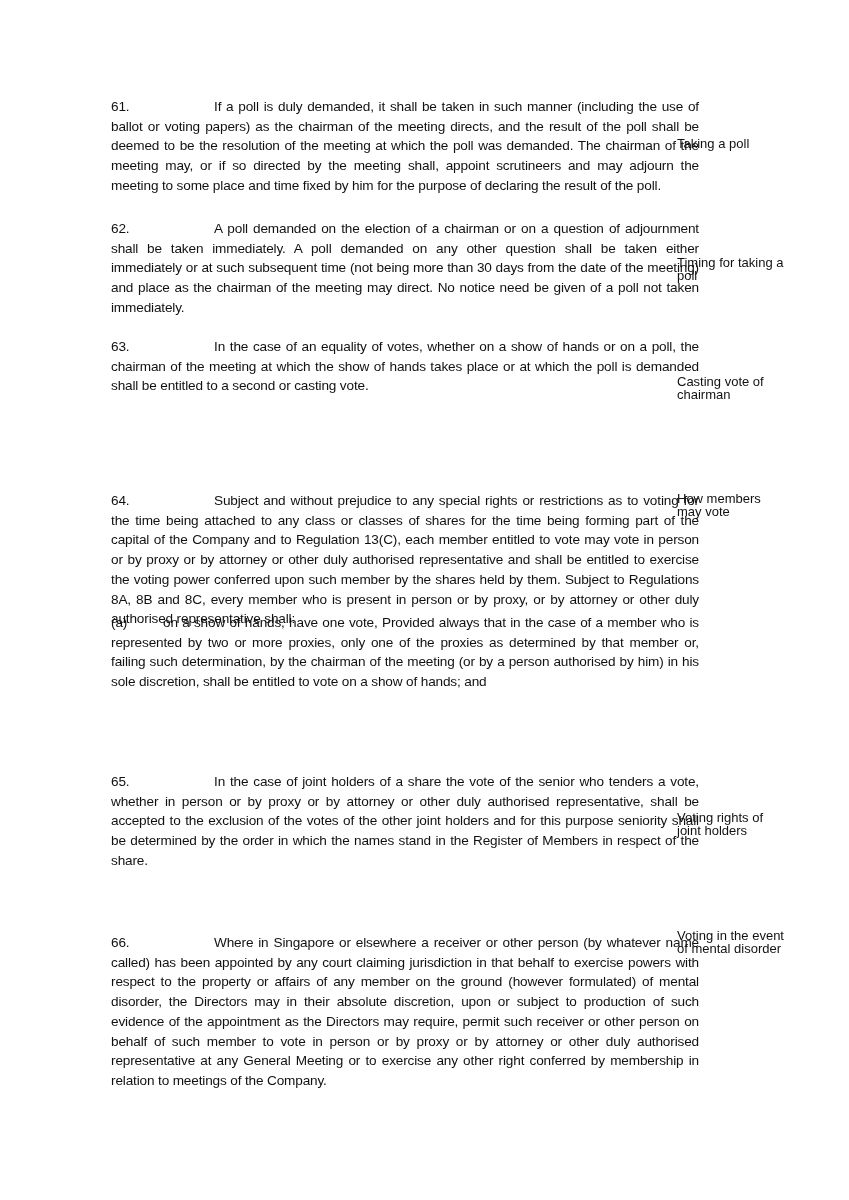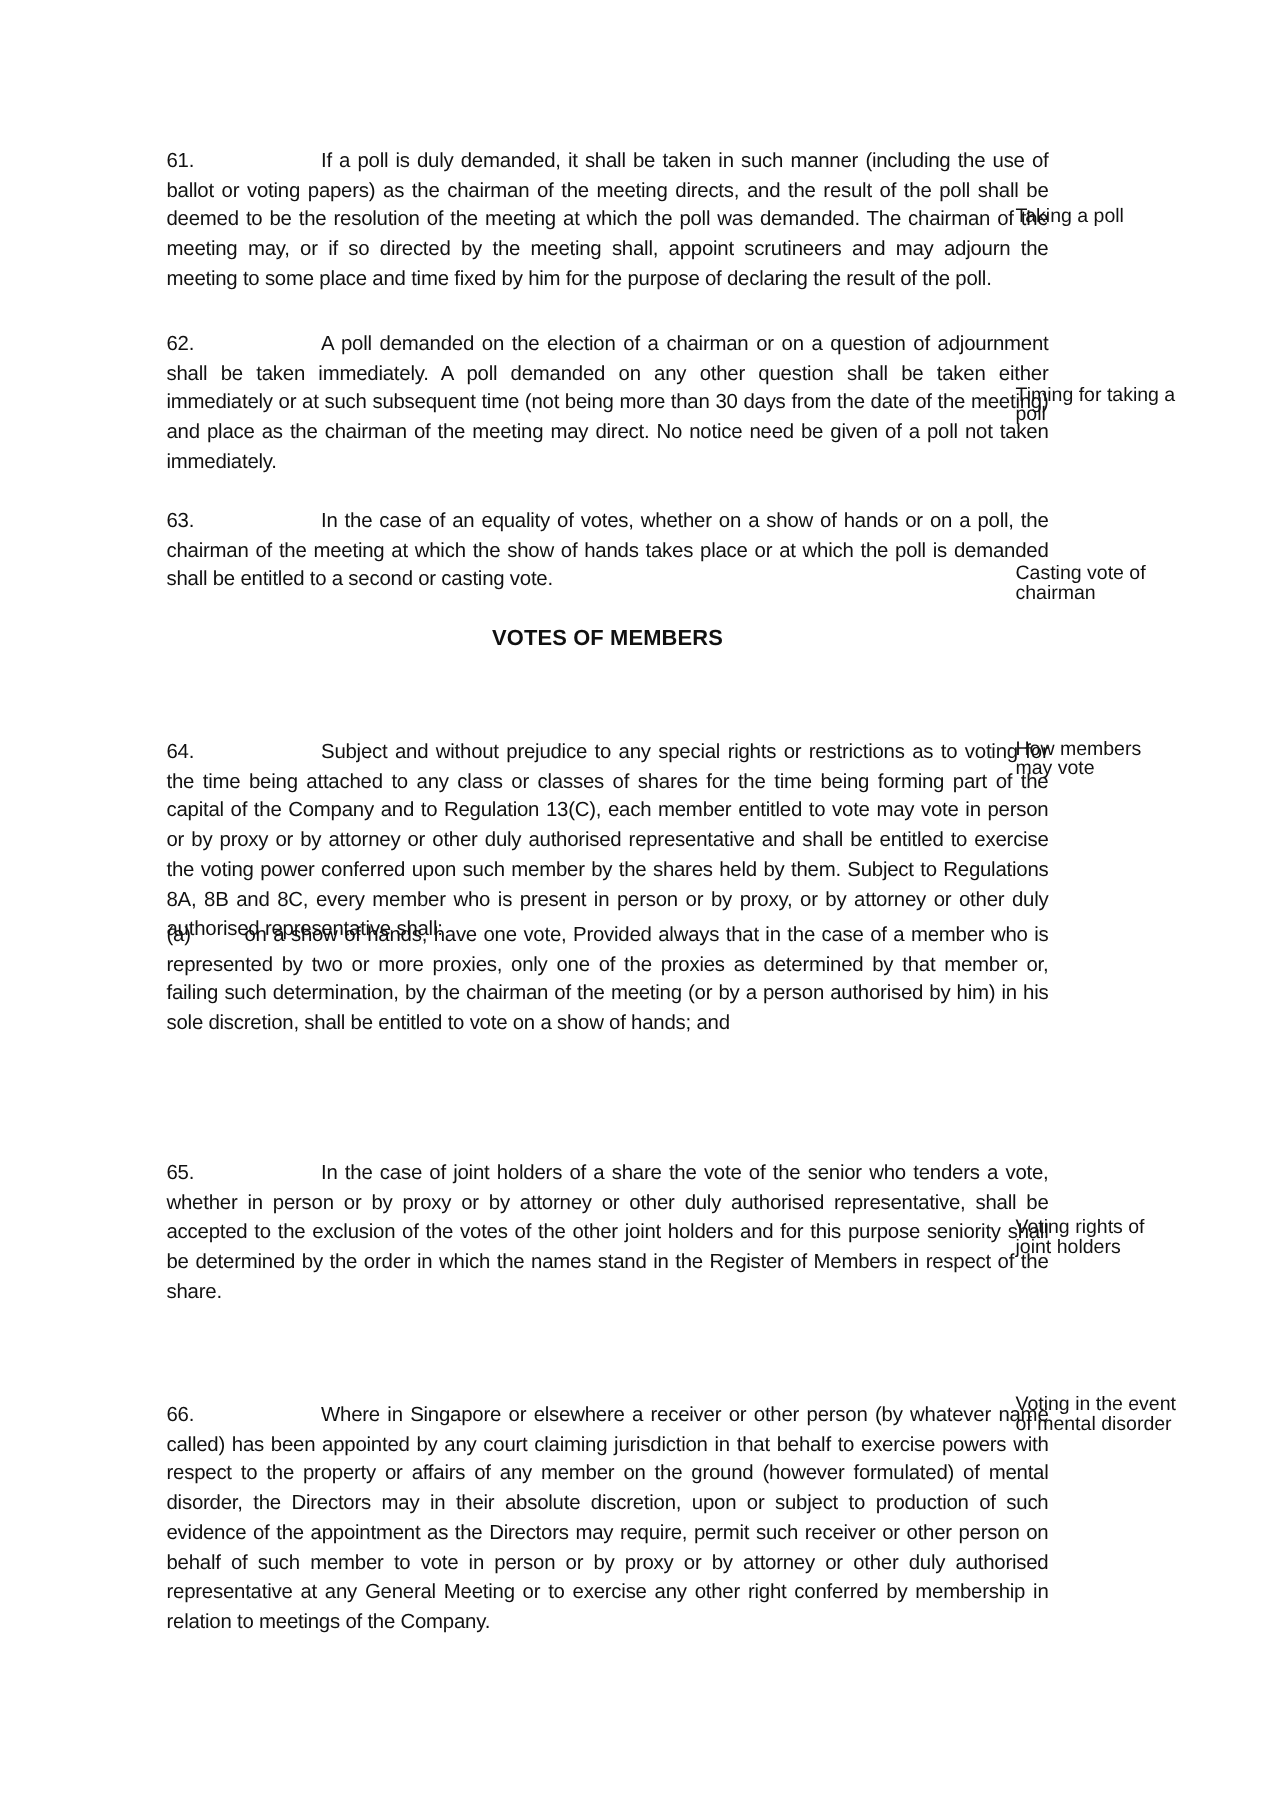--- a/index.html
+++ b/index.html
@@ -30,21 +30,20 @@
   <div class="para" style="top:219px;">
     <span class="num">62.</span><span>A poll demanded on the election of a chairman or on a question of adjournment shall be taken immediately.  A poll demanded on any other question shall be taken either immediately or at such subsequent time (not being more than 30 days from the date of the meeting) and place as the chairman of the meeting may direct.  No notice need be given of a poll not taken immediately.</span>
   </div>
   <div class="margin-note" style="top:220px;">Timing for taking a poll</div>
 
   <div class="para" style="top:337px;">
     <span class="num">63.</span><span>In the case of an equality of votes, whether on a show of hands or on a poll, the chairman of the meeting at which the show of hands takes place or at which the poll is demanded shall be entitled to a second or casting vote.</span>
   </div>
   <div class="margin-note" style="top:339px;">Casting vote of chairman</div>
 
-  <div class="heading">VOTES OF MEMBERS</div>
 
   <div class="para" style="top:455px;margin-top:36px;">
     <span class="num">64.</span><span>Subject and without prejudice to any special rights or restrictions as to voting for the time being attached to any class or classes of shares for the time being forming part of the capital of the Company and to Regulation 13(C), each member entitled to vote may vote in person or by proxy or by attorney or other duly authorised representative and shall be entitled to exercise the voting power conferred upon such member by the shares held by them.  Subject to Regulations 8A, 8B and 8C, every member who is present in person or by proxy, or by attorney or other duly authorised representative shall:</span>
   </div>
   <div class="margin-note" style="top:456px;">How members may vote</div>
 
   <div class="para" style="top:613px;">
     <span class="sub-label">(a)</span><span>on a show of hands, have one vote, Provided always that in the case of a member who is represented by two or more proxies, only one of the proxies as determined by that member or, failing such determination, by the chairman of the meeting (or by a person authorised by him) in his sole discretion, shall be entitled to vote on a show of hands; and</span>
   </div>
 

